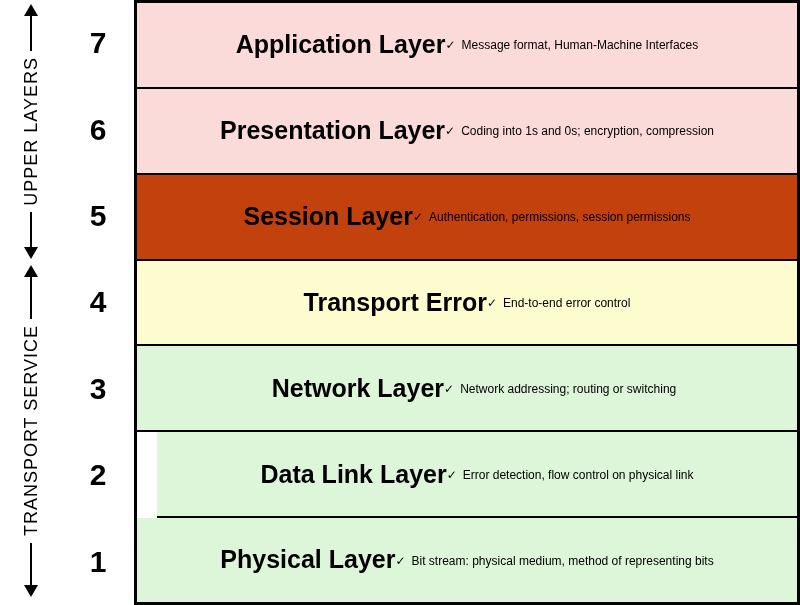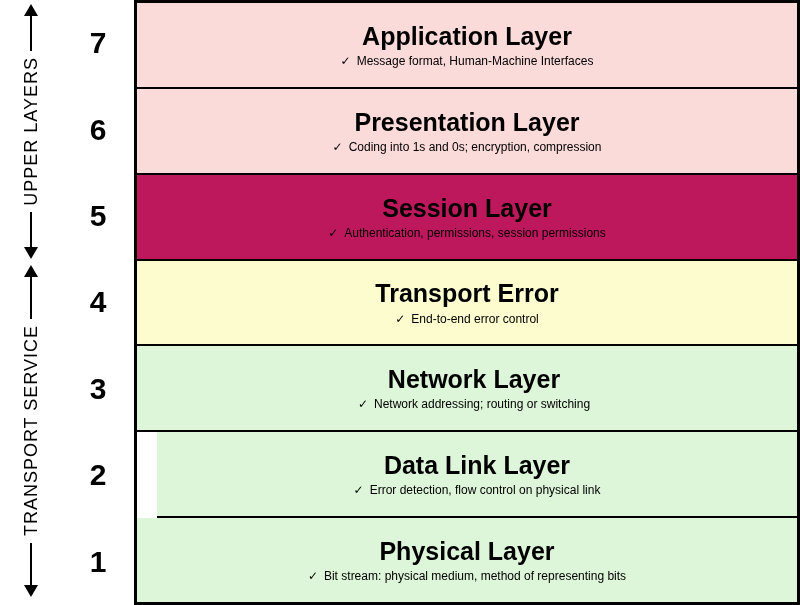--- a/index.html
+++ b/index.html
@@ -78,21 +78,20 @@
   .layers-col {
     flex: 1 1 auto;
     display: flex;
     flex-direction: column;
     border: 3px solid #000;
     box-sizing: border-box;
   }
   .layer-row {
     flex: 1 1 0;
     display: flex;
-    flex-direction: column;
     align-items: center;
     justify-content: center;
     border-bottom: 2px solid #000;
     box-sizing: border-box;
     text-align: center;
     padding: 2px 6px;
   }
   .layer-row:last-child { border-bottom: none; }
   .layer-title {
     font-size: 25px;
@@ -148,21 +147,21 @@
     <div class="layer-row" style="background-color: rgb(251, 218, 218);">
       <div class="layer-title">Application Layer</div>
       <div class="layer-desc"><span class="check">✓</span><span>Message format, Human-Machine Interfaces</span></div>
     </div>
 
     <div class="layer-row" style="background-color: rgb(251, 218, 218);">
       <div class="layer-title">Presentation Layer</div>
       <div class="layer-desc"><span class="check">✓</span><span>Coding into 1s and 0s; encryption, compression</span></div>
     </div>
 
-    <div class="layer-row" style="background-color: #be185d; align-items: center;">
+    <div class="layer-row" style="background-color: #c2410c; align-items: center;">
       <div class="layer-title">Session Layer</div>
       <div class="layer-desc"><span class="check">✓</span><span>Authentication, permissions, session permissions</span></div>
     </div>
 
     <div class="layer-row" style="background-color: rgb(252, 252, 207);">
       <div class="layer-title">Transport Error</div>
       <div class="layer-desc"><span class="check">✓</span><span>End-to-end error control</span></div>
     </div>
 
     <div class="layer-row" style="background-color: rgb(221, 245, 216); padding-left: 20px;">

